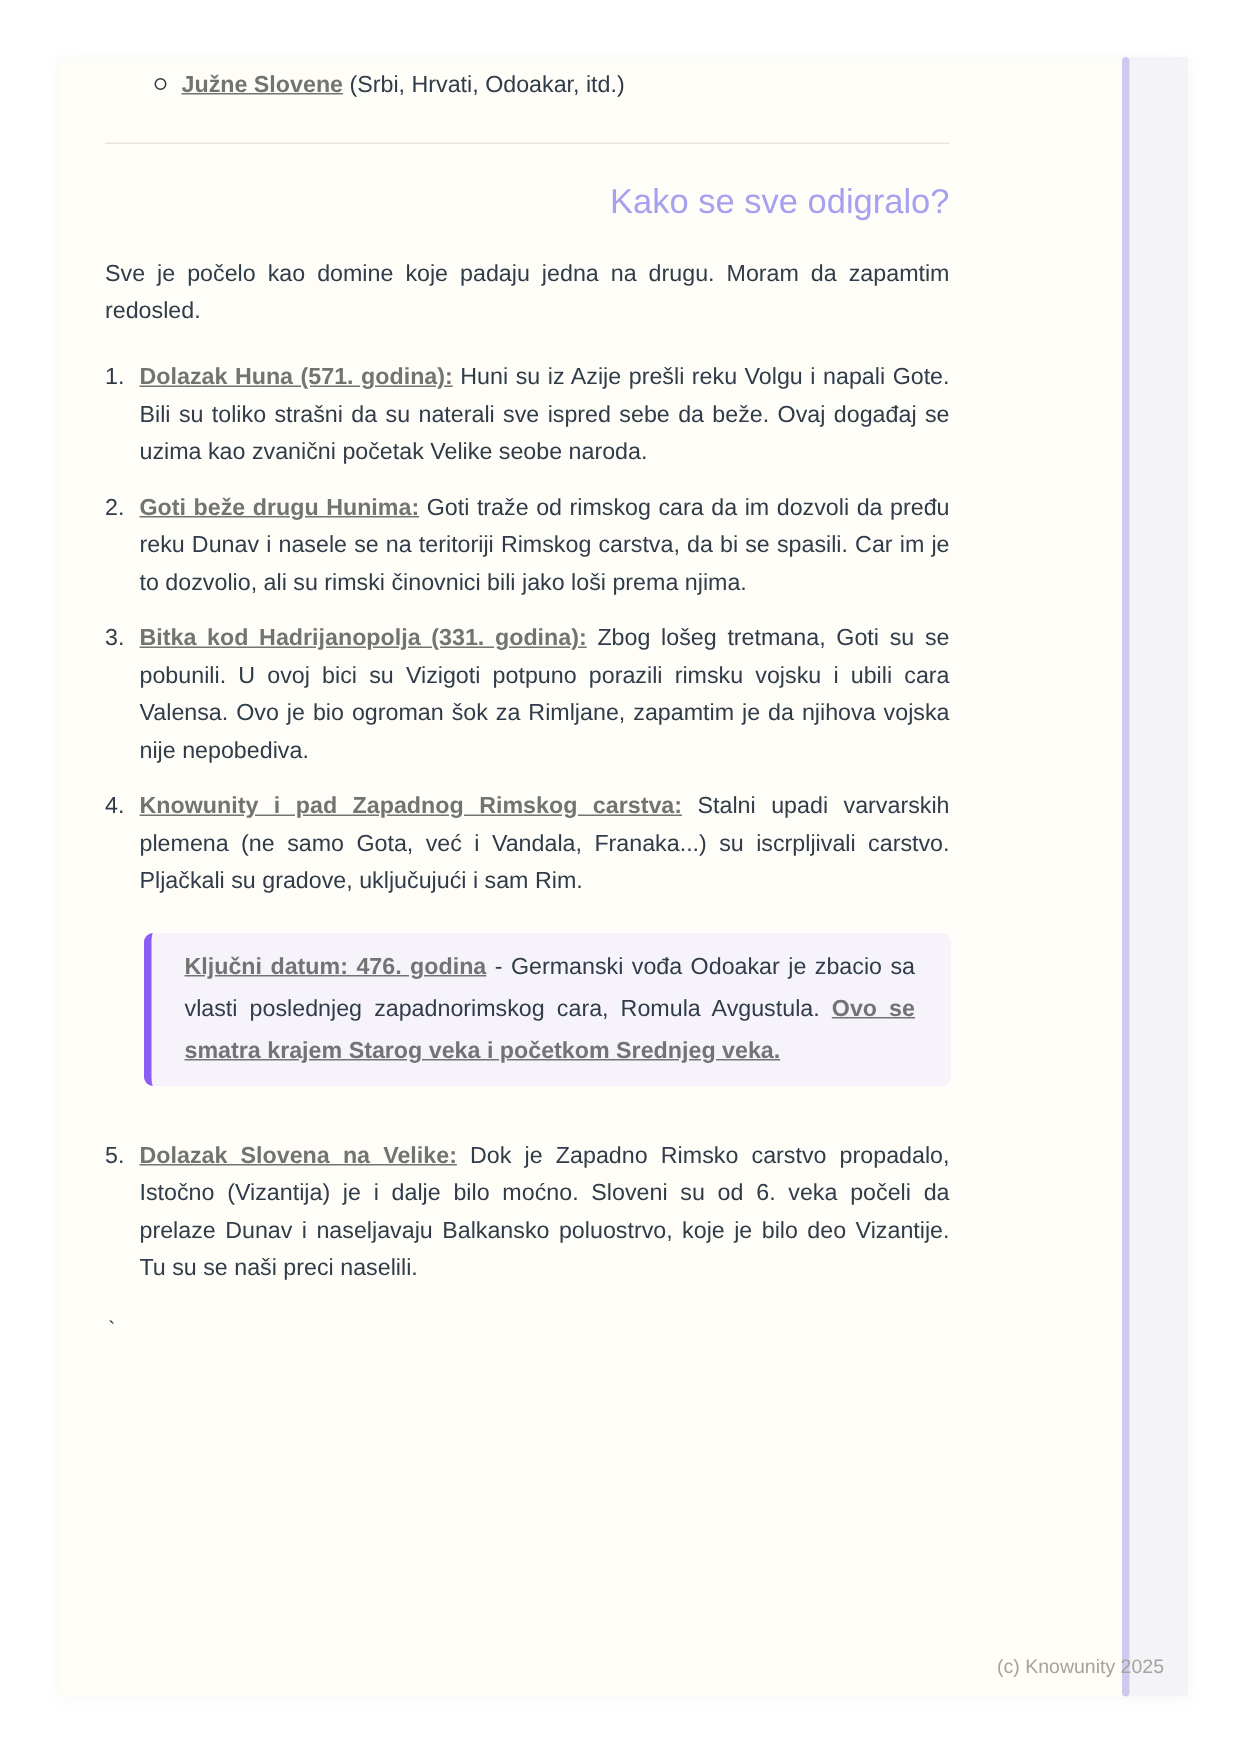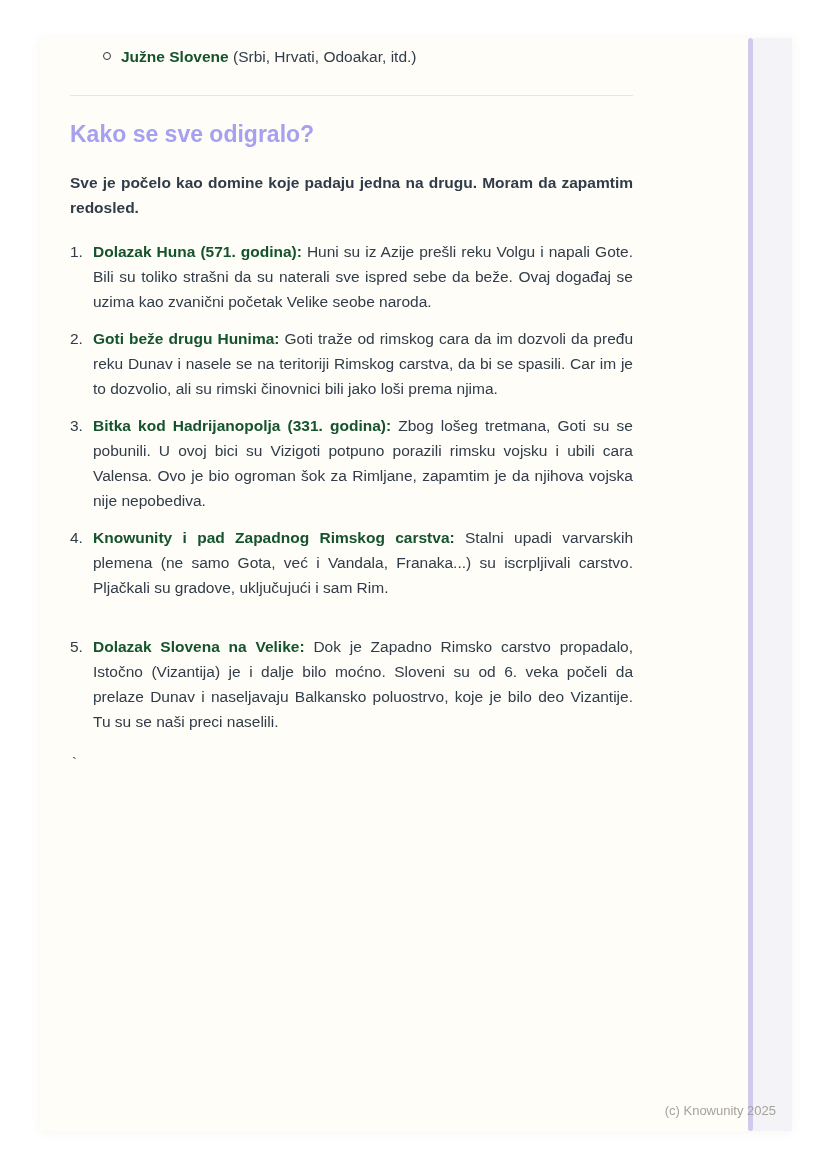--- a/index.html
+++ b/index.html
@@ -69,47 +69,47 @@
   }
   .divider {
     border: none;
     border-top: 1px solid var(--divider, #e7e6e2);
     margin: 26px 0 0 0;
   }
   .section-heading {
     margin: 23px 0 0 0;
     font-size: 23px;
     line-height: 30px;
-    font-weight: 700;
+    font-weight: 400;
     color: var(--heading, #a5a0ef);
+    text-align: right;
   }
   .intro {
     margin: 21px 0 0 0;
     text-align: justify;
-    font-weight: bold;
   }
   .numbered-list {
     margin-top: 19px;
   }
   .list-item {
     display: flex;
     align-items: flex-start;
     margin-bottom: 12px;
   }
   .list-item .num {
     flex: 0 0 auto;
     width: 16px;
     margin-right: 7px;
     text-align: left;
   }
   .list-item .li-body {
     flex: 1 1 auto;
     text-align: justify;
   }
-  b, strong { font-weight: 700; color: #14532d; }
+  b, strong { font-weight: 700; color: #737373; text-decoration: underline; }
   .callout {
     box-sizing: border-box;
     width: 538px;
     margin: 22px 0 0 26px;
     background: var(--callout-background, #f6f4fa);
     border-left: 5px solid var(--callout-accent, #8b5cf6);
     border-radius: 6px;
     padding: 9px 24px 9px 22px;
     line-height: 28px;
     text-align: justify;
@@ -167,20 +167,23 @@
         <div class="list-item">
           <span class="num">3.</span>
           <div class="li-body"><strong>Bitka kod Hadrijanopolja (331. godina):</strong><span> Zbog lošeg tretmana, Goti su se pobunili. U ovoj bici su Vizigoti potpuno porazili rimsku vojsku i ubili cara Valensa. Ovo je bio ogroman šok za Rimljane, zapamtim je da njihova vojska nije nepobediva.</span></div>
         </div>
 
         <div class="list-item">
           <span class="num">4.</span>
           <div class="li-body"><strong>Knowunity i pad Zapadnog Rimskog carstva:</strong><span> Stalni upadi varvarskih plemena (ne samo Gota, već i Vandala, Franaka...) su iscrpljivali carstvo. Pljačkali su gradove, uključujući i sam Rim.</span></div>
         </div>
 
+        <div class="callout">
+          <strong>Ključni datum: 476. godina</strong><span> - Germanski vođa Odoakar je zbacio sa vlasti poslednjeg zapadnorimskog cara, Romula Avgustula. </span><strong>Ovo se smatra krajem Starog veka i početkom Srednjeg veka.</strong>
+        </div>
 
         <div class="list-item item5-block">
           <span class="num">5.</span>
           <div class="li-body"><strong>Dolazak Slovena na Velike:</strong><span> Dok je Zapadno Rimsko carstvo propadalo, Istočno (Vizantija) je i dalje bilo moćno. Sloveni su od 6. veka počeli da prelaze Dunav i naseljavaju Balkansko poluostrvo, koje je bilo deo Vizantije. Tu su se naši preci naselili.</span></div>
         </div>
 
       </div>
 
       <div class="stray">`</div>
 

